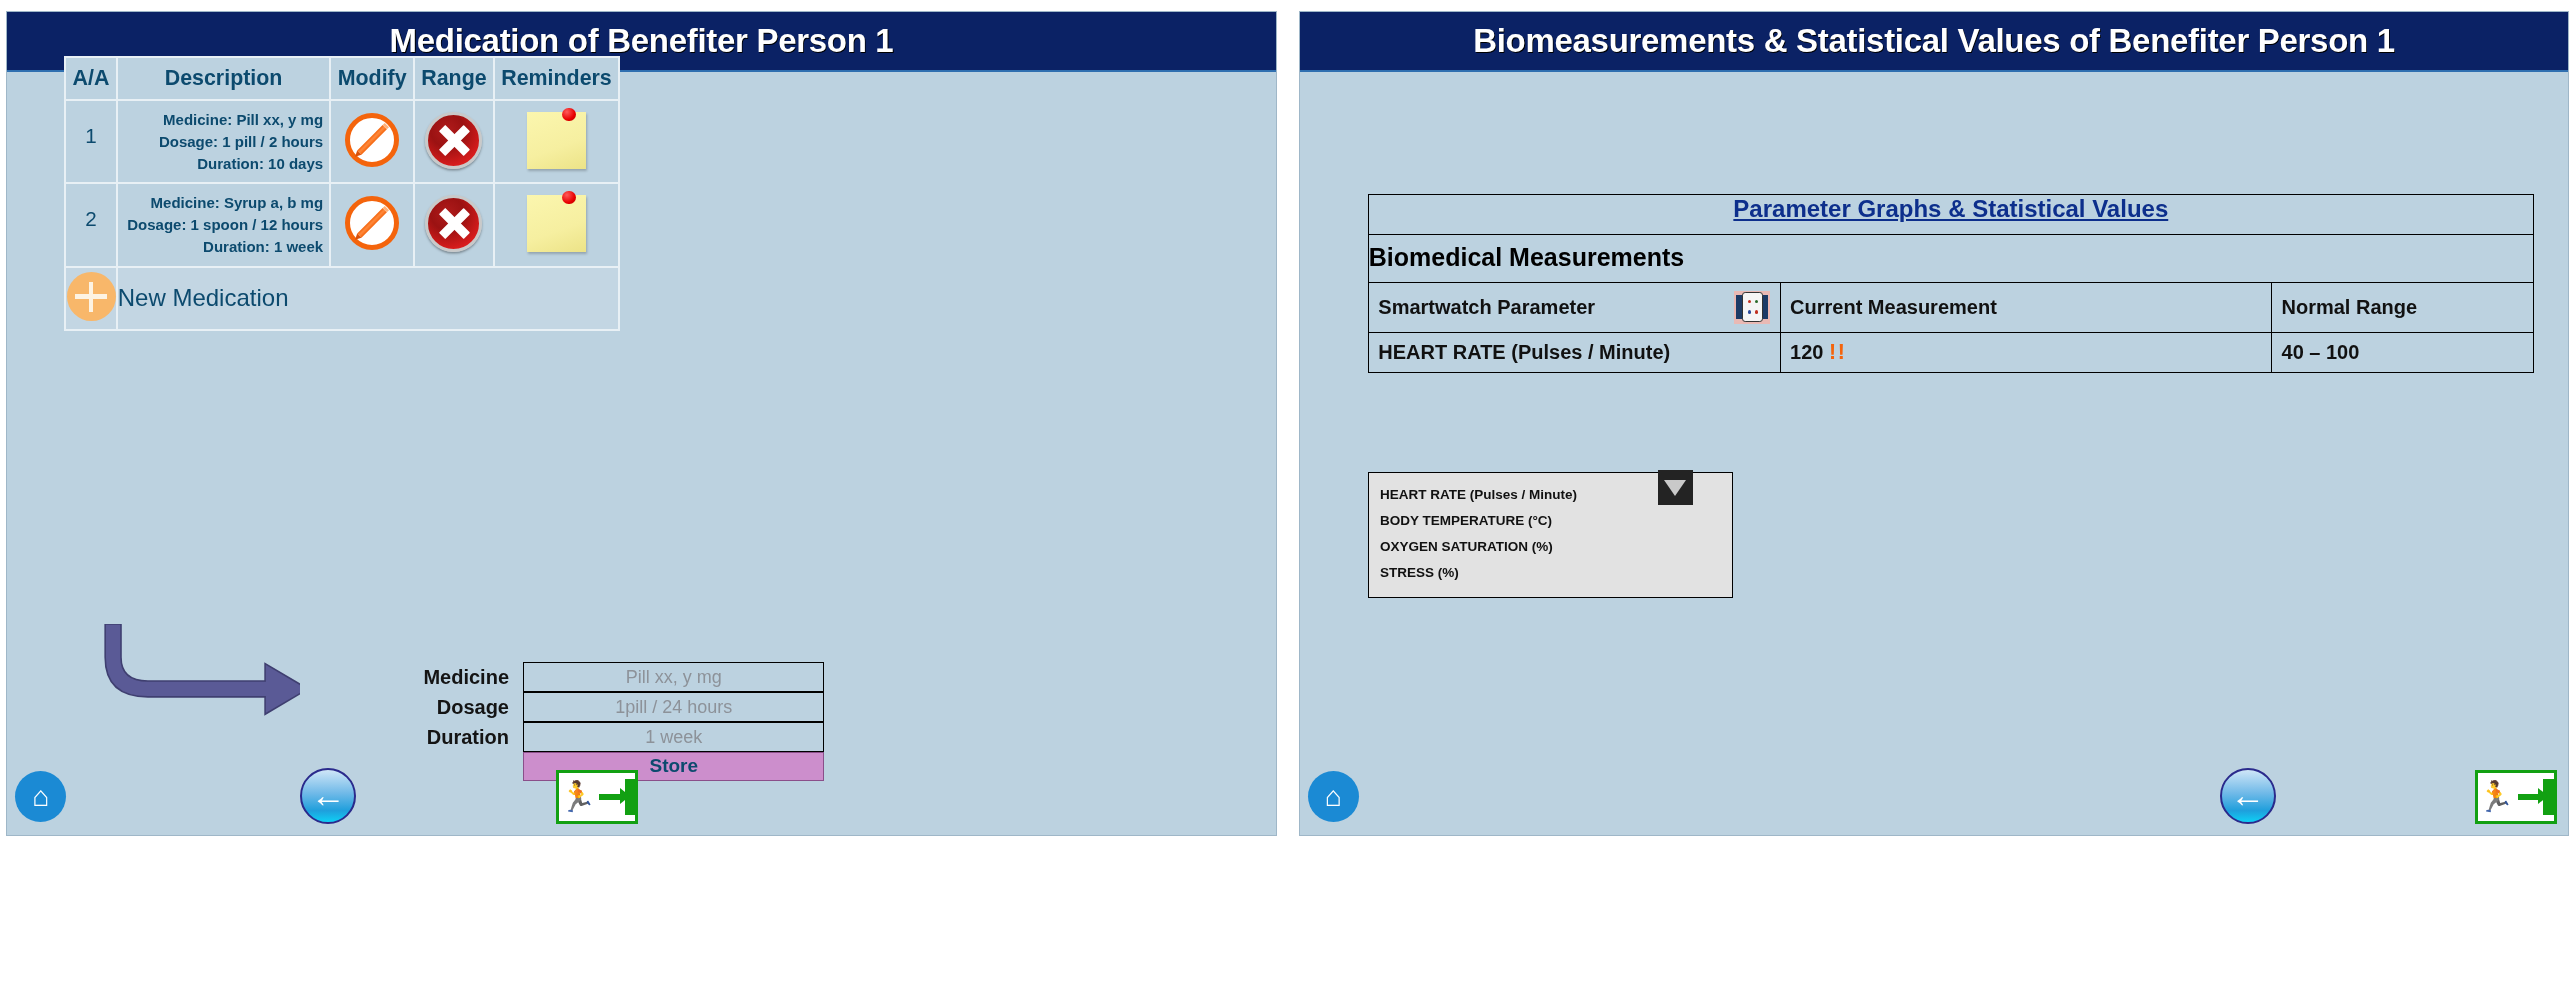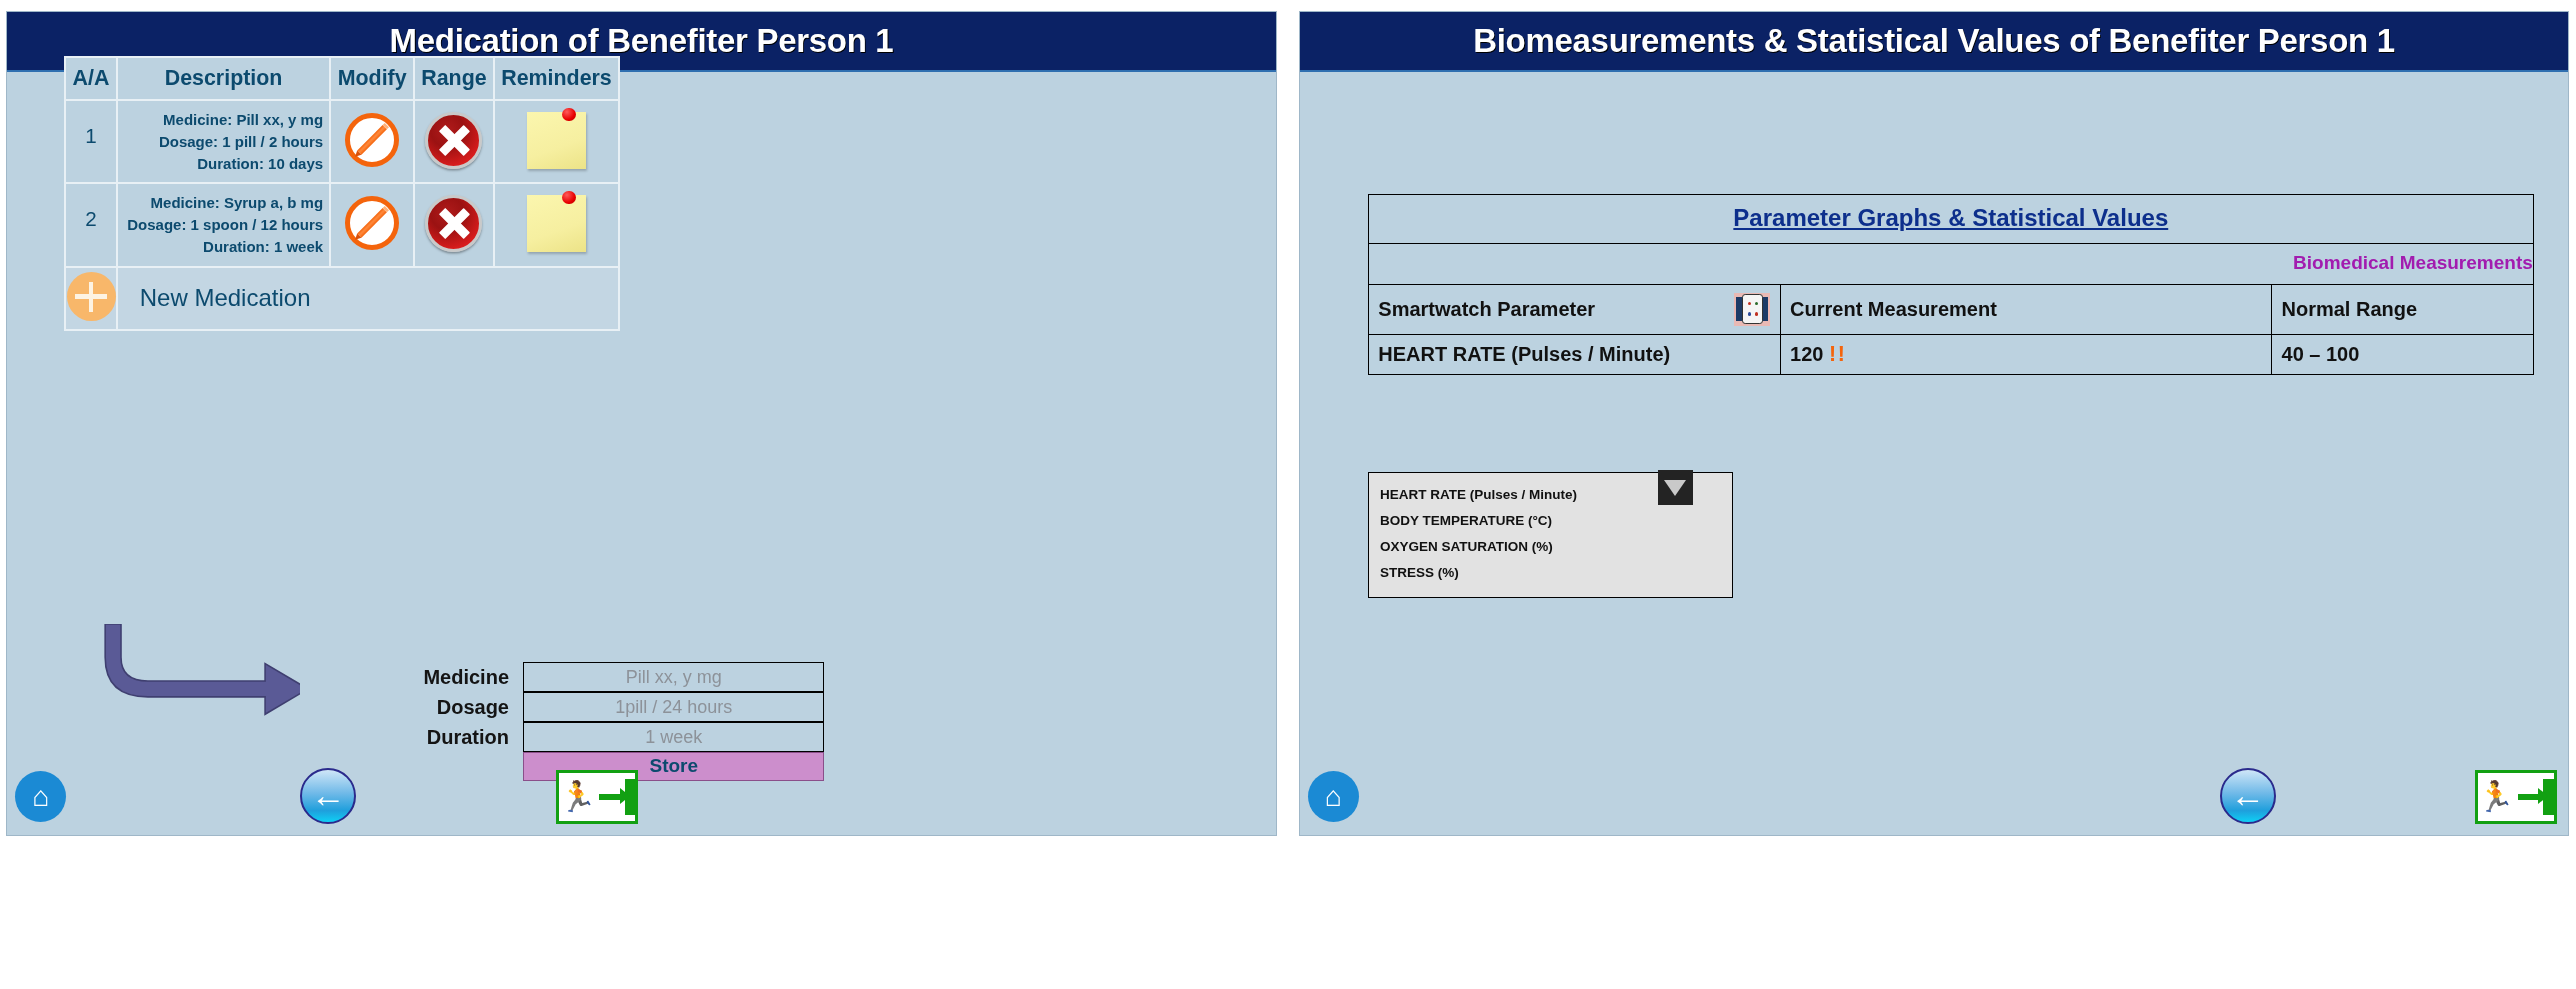--- a/index.html
+++ b/index.html
@@ -142,21 +142,21 @@
     display: inline-block; position: relative;
     width: 49px; height: 49px; border-radius: 50%;
     background: #f8b76a;
   }
   .ico-plus::before, .ico-plus::after {
     content: ""; position: absolute; background: #fdf3e3;
   }
   .ico-plus::before { left: 50%; top: 9.5px;  width: 4.8px; height: 30px; margin-left: -2.4px; }
   .ico-plus::after  { top: 50%; left: 8.7px;  height: 4.8px; width: 32px; margin-top: -2.4px; }
   .newmed-label {
-    font-size: 24px; color: #8d9299; padding-left: 22px; white-space: nowrap;
+    font-size: 24px; color: #8d9299; padding-left: 0; white-space: nowrap;
   }
 
   
   .elbow-arrow { position: absolute; left: 87px; top: 612px; width: 206px; height: 95px; }
 
   
   .med-form { position: absolute; left: 373px; top: 650px; width: 444px; }
   .form-row { display: flex; align-items: stretch; margin-bottom: 0; }
   .form-label {
     width: 143px; text-align: right; padding-right: 14.3px;
@@ -182,27 +182,27 @@
   }
 
   
   .bio-table {
     position: absolute; left: 68px; top: 182px; width: 1166px;
     border-collapse: collapse;
     background: #bcd2e0;
   }
   .bio-table td, .bio-table th { border: 1.6px solid #000000; }
   .bio-link-cell {
-    text-align: center; padding: 9px 0 11px;
+    text-align: center; padding: 0 0 11px;
     font-size: 24px; font-weight: bold;
     color: #0d2f8c; text-decoration: underline;
   }
   .bio-sub-cell {
-    text-align: right; padding: 8px 0 9.5px;
-    font-size: 19px; font-weight: bold; color: #a21caf;
+    text-align: left; padding: 8px 0 9.5px;
+    font-size: 25px; font-weight: bold; color: #000000;
   }
   .bio-head td {
     font-size: 20px; font-weight: bold; color: #111111;
     padding: 8px 9.5px; height: 43px; white-space: nowrap;
   }
   .bio-row td {
     font-size: 20px; font-weight: bold; color: #111111;
     padding: 6.3px 9.5px; height: 40px; white-space: nowrap;
   }
   .bio-c1 { width: 412px; }

